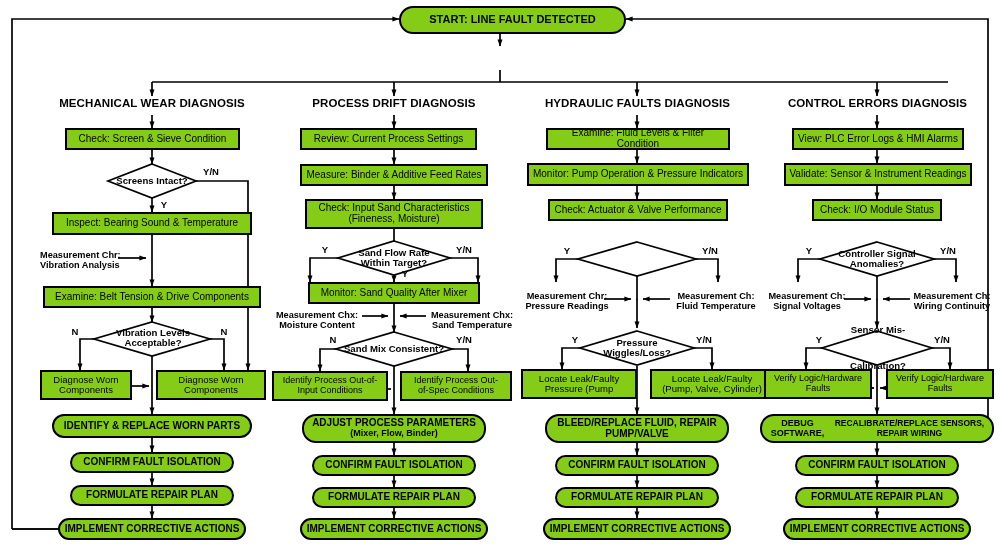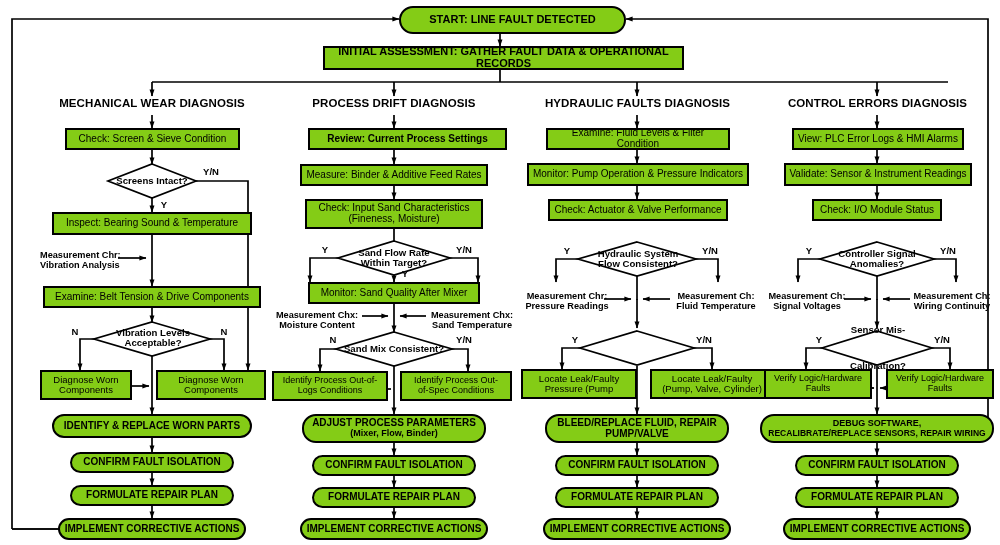--- a/index.html
+++ b/index.html
@@ -153,21 +153,20 @@
     <polygon points="637,242 696,259 637,276 578,259"></polygon>
     <polygon points="637,331 694,348 637,365 580,348"></polygon>
 
     <polygon points="877,242 934,259 877,276 820,259"></polygon>
     <polygon points="877,331 932,348 877,365 822,348"></polygon>
   </g>
 </svg>
 
 <div class="node term bold fs11" style="left:399px;top:6px;width:227px;height:28px;">START: LINE FAULT DETECTED</div>
 
-<div class="node proc bold fs11" style="left:323px;top:46px;width:361px;height:24px;">INITIAL ASSESSMENT: GATHER FAULT DATA &amp; OPERATIONAL RECORDS</div>
 
 <div class="lbl hdr" style="left:52px;top:96px;width:200px;height:14px;">MECHANICAL WEAR DIAGNOSIS</div>
 
 <div class="node proc fs10" style="left:65px;top:128px;width:175px;height:22px;">Check: Screen &amp; Sieve Condition</div>
 
 <div class="dtext" style="left:112px;top:174px;width:80px;height:14px;">Screens Intact?</div>
 <div class="lbl yn" style="left:199px;top:166px;width:24px;height:12px;">Y/N</div>
 <div class="lbl yn" style="left:157px;top:199px;width:14px;height:12px;">Y</div>
 
 <div class="node proc fs10" style="left:52px;top:212px;width:200px;height:23px;">Inspect: Bearing Sound &amp; Temperature</div>
@@ -195,21 +194,21 @@
   <span>Components</span>
 </div>
 
 <div class="node term bold fs10" style="left:52px;top:414px;width:200px;height:24px;">IDENTIFY &amp; REPLACE WORN PARTS</div>
 <div class="node term bold fs10" style="left:70px;top:452px;width:164px;height:21px;">CONFIRM FAULT ISOLATION</div>
 <div class="node term bold fs10" style="left:70px;top:485px;width:164px;height:21px;">FORMULATE REPAIR PLAN</div>
 <div class="node term bold fs10" style="left:58px;top:518px;width:188px;height:22px;">IMPLEMENT CORRECTIVE ACTIONS</div>
 
 <div class="lbl hdr" style="left:299px;top:96px;width:190px;height:14px;">PROCESS DRIFT DIAGNOSIS</div>
 
-<div class="node proc fs10" style="left:308px;top:128px;width:199px;height:22px;font-weight:bold;">Review: Current Process Settings</div>
+<div class="node proc fs10" style="left:300px;top:128px;width:177px;height:22px;">Review: Current Process Settings</div>
 <div class="node proc fs10" style="left:300px;top:164px;width:188px;height:22px;">Measure: Binder &amp; Additive Feed Rates</div>
 <div class="node proc fs10" style="left:305px;top:199px;width:178px;height:30px;flex-direction:column;">
   <span>Check: Input Sand Characteristics</span>
   <span>(Fineness, Moisture)</span>
 </div>
 
 <div class="dtext" style="left:348px;top:245px;width:92px;height:26px;flex-direction:column;">
   <span>Sand Flow Rate</span>
   <span>Within Target?</span>
 </div>
@@ -227,57 +226,57 @@
   <span>Measurement Chx:</span>
   <span>Sand Temperature</span>
 </div>
 
 <div class="dtext" style="left:343px;top:342px;width:102px;height:14px;">Sand Mix Consistent?</div>
 <div class="lbl yn" style="left:326px;top:334px;width:14px;height:12px;">N</div>
 <div class="lbl yn" style="left:452px;top:334px;width:24px;height:12px;">Y/N</div>
 
 <div class="node proc fs9" style="left:272px;top:371px;width:116px;height:30px;flex-direction:column;">
   <span>Identify Process Out-of-</span>
-  <span>Logs Conditions</span>
+  <span>Input Conditions</span>
 </div>
 <div class="node proc fs9" style="left:400px;top:371px;width:112px;height:30px;flex-direction:column;">
   <span>Identify Process Out-</span>
   <span>of-Spec Conditions</span>
 </div>
 
 <div class="node term bold fs10" style="left:302px;top:414px;width:184px;height:29px;flex-direction:column;">
   <span>ADJUST PROCESS PARAMETERS</span>
   <span class="fs9">(Mixer, Flow, Binder)</span>
 </div>
 <div class="node term bold fs10" style="left:312px;top:455px;width:164px;height:21px;">CONFIRM FAULT ISOLATION</div>
 <div class="node term bold fs10" style="left:312px;top:487px;width:164px;height:21px;">FORMULATE REPAIR PLAN</div>
 <div class="node term bold fs10" style="left:300px;top:518px;width:188px;height:22px;">IMPLEMENT CORRECTIVE ACTIONS</div>
 
 <div class="lbl hdr" style="left:540px;top:96px;width:195px;height:14px;">HYDRAULIC FAULTS DIAGNOSIS</div>
 
 <div class="node proc fs10" style="left:546px;top:128px;width:184px;height:22px;">Examine: Fluid Levels &amp; Filter Condition</div>
 <div class="node proc fs10" style="left:527px;top:163px;width:222px;height:23px;">Monitor: Pump Operation &amp; Pressure Indicators</div>
 <div class="node proc fs10" style="left:548px;top:199px;width:180px;height:22px;">Check: Actuator &amp; Valve Performance</div>
 
-<div class="dtext" style="left:591px;top:246px;width:94px;height:26px;flex-direction:column;">
-  <span>Hydraulic System</span>
-  <span>Flow Consistent?</span>
-</div>
 <div class="lbl yn" style="left:560px;top:245px;width:14px;height:12px;">Y</div>
 <div class="lbl yn" style="left:698px;top:245px;width:24px;height:12px;">Y/N</div>
 
 <div class="lbl meas" style="left:520px;top:289px;width:94px;height:24px;flex-direction:column;">
   <span>Measurement Chr:</span>
   <span>Pressure Readings</span>
 </div>
 <div class="lbl meas" style="left:668px;top:289px;width:96px;height:24px;flex-direction:column;">
   <span>Measurement Ch:</span>
   <span>Fluid Temperature</span>
 </div>
 
+<div class="dtext" style="left:592px;top:335px;width:90px;height:26px;flex-direction:column;">
+  <span>Pressure</span>
+  <span>Wiggles/Loss?</span>
+</div>
 <div class="lbl yn" style="left:568px;top:334px;width:14px;height:12px;">Y</div>
 <div class="lbl yn" style="left:692px;top:334px;width:24px;height:12px;">Y/N</div>
 
 <div class="node proc fs95" style="left:521px;top:369px;width:116px;height:30px;flex-direction:column;">
   <span>Locate Leak/Faulty</span>
   <span>Pressure (Pump</span>
 </div>
 <div class="node proc fs95" style="left:650px;top:369px;width:124px;height:30px;flex-direction:column;">
   <span>Locate Leak/Faulty</span>
   <span>(Pump, Valve, Cylinder)</span>
@@ -322,21 +321,21 @@
 
 <div class="node proc fs9" style="left:764px;top:369px;width:108px;height:30px;flex-direction:column;">
   <span>Verify Logic/Hardware</span>
   <span>Faults</span>
 </div>
 <div class="node proc fs9" style="left:886px;top:369px;width:108px;height:30px;flex-direction:column;">
   <span>Verify Logic/Hardware</span>
   <span>Faults</span>
 </div>
 
-<div class="node term bold fs9" style="left:760px;top:414px;width:234px;height:29px;flex-direction:column;">
+<div class="node term bold fs9" style="left:760px;top:414px;width:234px;height:29px;">
   <span>DEBUG SOFTWARE,</span>
   <span class="fs85">RECALIBRATE/REPLACE SENSORS, REPAIR WIRING</span>
 </div>
 <div class="node term bold fs10" style="left:795px;top:455px;width:164px;height:21px;">CONFIRM FAULT ISOLATION</div>
 <div class="node term bold fs10" style="left:795px;top:487px;width:164px;height:21px;">FORMULATE REPAIR PLAN</div>
 <div class="node term bold fs10" style="left:783px;top:518px;width:188px;height:22px;">IMPLEMENT CORRECTIVE ACTIONS</div>
 
 </div>
 
 </body></html>

